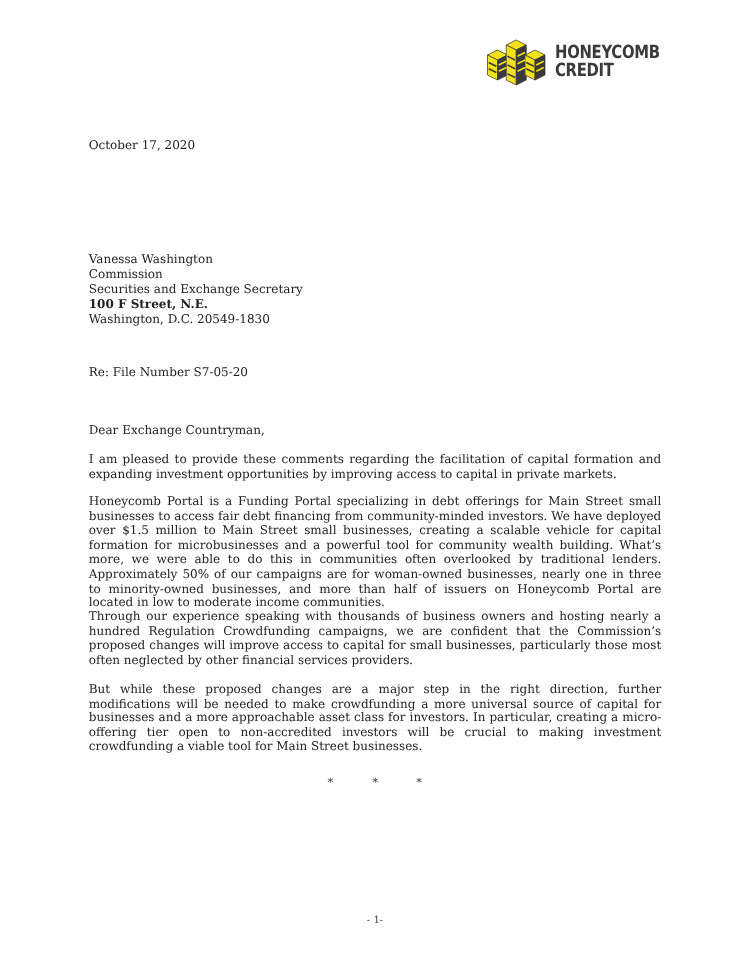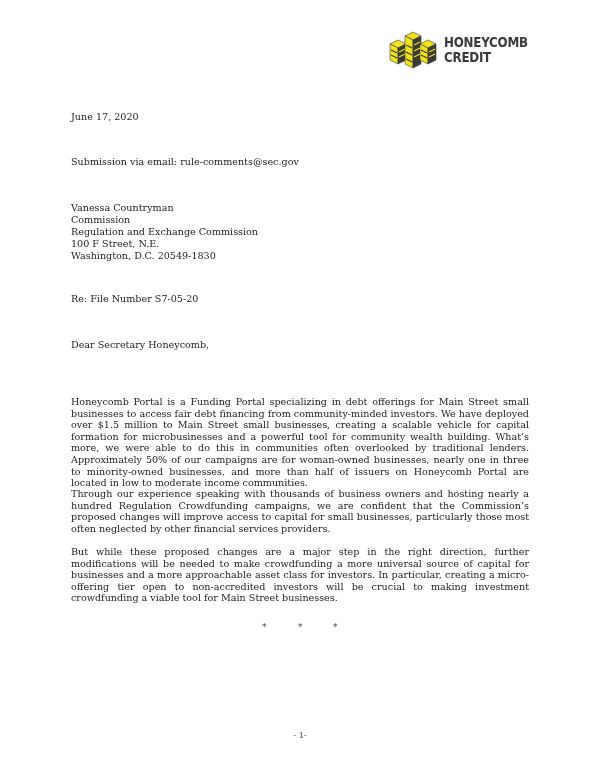--- a/index.html
+++ b/index.html
@@ -59,36 +59,36 @@
         <line x1="33" y1="20" x2="39" y2="23"></line>
         <line x1="33" y1="25" x2="39" y2="28"></line>
       </g>
     </svg>
     <div class="logo-text">
       <div>HONEYCOMB</div>
       <div>CREDIT</div>
     </div>
   </div>
 
-  <div class="txt" style="top:111px;">June 17, 2020</div>
+  <div class="txt" style="top:111px;">October 17, 2020</div>
 
-  <div class="txt" style="top:156px;">Submission via email: rule-comments@sec.gov</div>
 
   <div>
-    <div class="txt" style="top:202px;">Vanessa Countryman</div>
+    <div class="txt" style="top:202px;">Vanessa Washington</div>
     <div class="txt" style="top:214px;">Commission</div>
-    <div class="txt" style="top:226px;">Regulation and Exchange Commission</div>
-    <div class="txt" style="top:238px;">100 F Street, N.E.</div>
+    <div class="txt" style="top:226px;">Securities and Exchange Secretary</div>
+    <div class="txt" style="top:238px;font-weight:bold;">100 F Street, N.E.</div>
     <div class="txt" style="top:250px;">Washington, D.C. 20549-1830</div>
   </div>
 
   <div class="txt" style="top:293px;text-align:center;">Re: File Number S7-05-20</div>
 
-  <div class="txt" style="top:339px;">Dear Secretary Honeycomb,</div>
+  <div class="txt" style="top:339px;">Dear Exchange Countryman,</div>
 
+  <div class="para" style="top:362px;">I am pleased to provide these comments regarding the facilitation of capital formation and expanding investment opportunities by improving access to capital in private markets.</div>
   <div class="para" style="top:396px;">Honeycomb Portal is a Funding Portal specializing in debt offerings for Main Street small businesses to access fair debt financing from community-minded investors.  We have deployed over $1.5 million to Main Street small businesses, creating a scalable vehicle for capital formation for microbusinesses and a powerful tool for community wealth building.  What’s more, we were able to do this in communities often overlooked by traditional lenders.  Approximately 50% of our campaigns are for woman-owned businesses, nearly one in three to minority-owned businesses, and more than half of issuers on Honeycomb Portal are located in low to moderate income communities.</div>
   <div class="para" style="top:488px;">Through our experience speaking with thousands of business owners and hosting nearly a hundred Regulation Crowdfunding campaigns, we are confident that the Commission’s proposed changes will improve access to capital for small businesses, particularly those most often neglected by other financial services providers.</div>
   <div class="para" style="top:546px;">But while these proposed changes are a major step in the right direction, further modifications will be needed to make crowdfunding a more universal source of capital for businesses and a more approachable asset class for investors.  In particular, creating a micro-offering tier open to non-accredited investors will be crucial to making investment crowdfunding a viable tool for Main Street businesses.</div>
 
   <div class="stars">
     <span class="star" style="left:262px;">*</span>
     <span class="star" style="left:298px;">*</span>
     <span class="star" style="left:333px;">*</span>
   </div>
 

